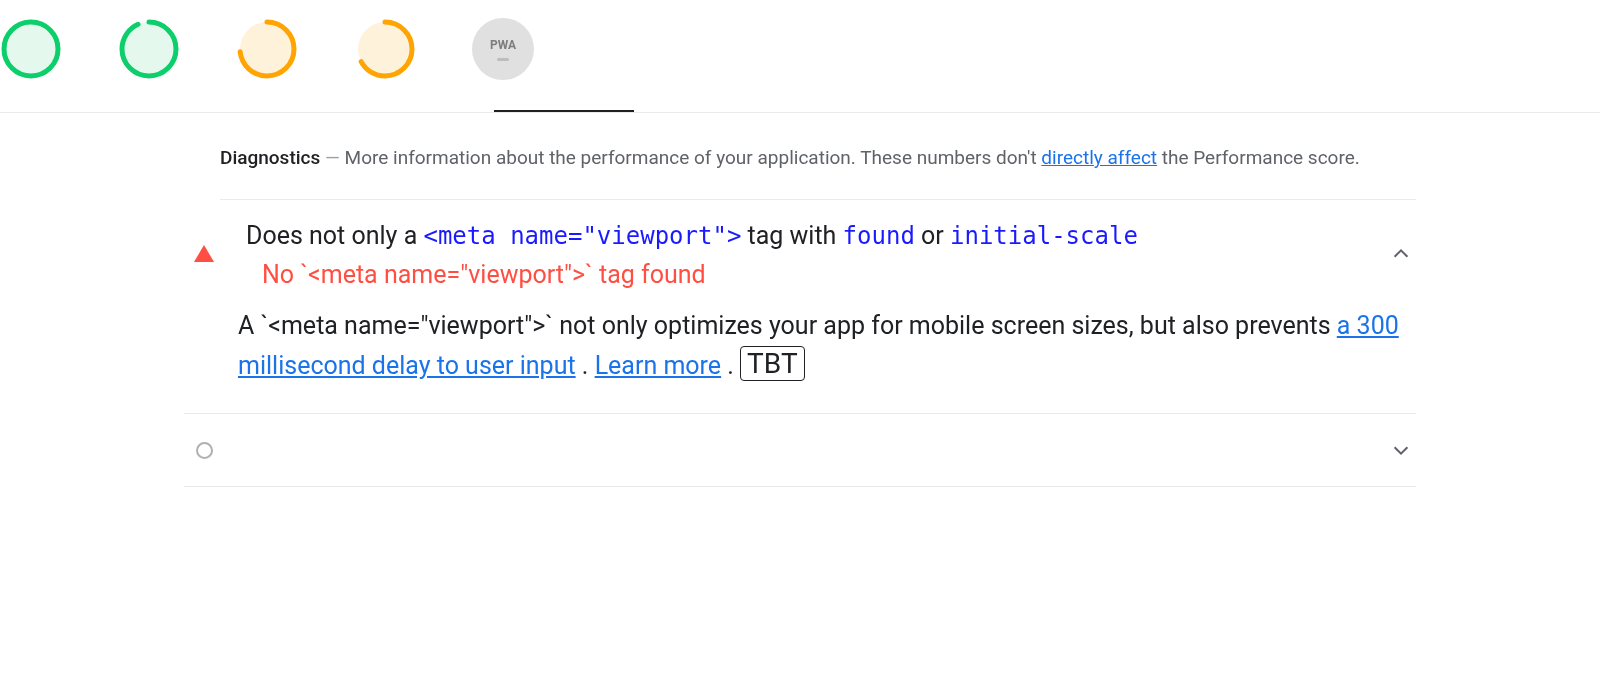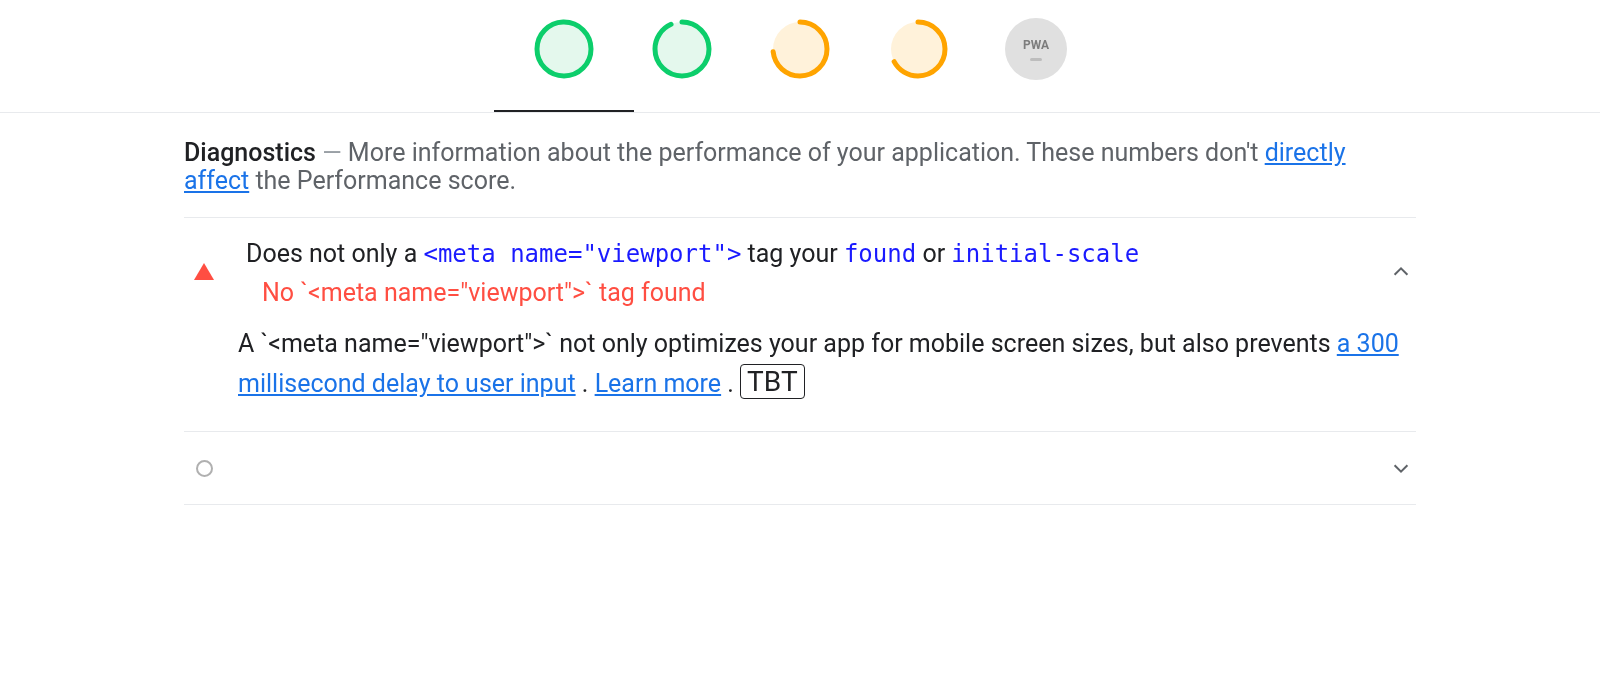--- a/index.html
+++ b/index.html
@@ -14,43 +14,43 @@
     --red:#ff4e42;
     --badge-grey:#e0e0e0;
   }
   *{box-sizing:border-box;}
   html,body{margin:0;padding:0;background:#fff;color:var(--text);
     font-family:"Roboto","Helvetica Neue",Arial,sans-serif;}
   body{width:1600px;height:688px;overflow:hidden;}
 
   
   .scores{
-    display:flex;justify-content:center;align-items:center;gap:56px;
+    display:flex;align-items:center;gap:56px;
     padding:18px 0 32px;border-bottom:1px solid var(--divider);
     position:relative;
   }
   .gauge{
     position:relative;width:62px;height:62px;
     display:flex;align-items:center;justify-content:center;
     font-weight:500;font-size:21px;color:#0e8a4d;
   }
   .gauge svg{position:absolute;inset:0;width:62px;height:62px;transform:rotate(-90deg);}
   .gauge.green .n{color:#0e8a4d;}
   .gauge.orange .n{color:#c96900;}
   .pwa{
     width:62px;height:62px;border-radius:50%;background:var(--badge-grey);
     display:flex;flex-direction:column;align-items:center;justify-content:center;
     color:#7d7d7d;font-size:12px;font-weight:700;
   }
   .pwa .dash{width:12px;height:3px;background:#bdbdbd;margin-top:6px;border-radius:2px;}
   .tab-ind{position:absolute;height:2px;background:var(--text);width:140px;bottom:0;}
 
   .report{max-width:1232px;margin:0 auto;padding:26px 0 0;}
-  .section-header{font-size:25px;line-height:28px;color:var(--muted);font-weight:400;
-    padding:0 0 22px;border-bottom:1px solid var(--divider);}
+  .section-header{font-size:19px;line-height:38px;color:var(--muted);font-weight:400;
+    padding:0 0 22px;border-bottom:1px solid var(--divider);margin-left:36px;}
   .section-header b{color:var(--text);font-weight:500;}
   .section-header a{color:var(--link);text-decoration:underline;}
   .dash-sep{color:var(--grey);}
 
   .audit{border-bottom:1px solid var(--divider);}
   .audit-row{
     display:flex;align-items:center;gap:22px;
     padding:18px 0;min-height:72px;cursor:default;
   }
   .audit-row .icon-slot{flex:0 0 40px;display:flex;justify-content:center;}
@@ -123,21 +123,21 @@
 
   <div class="audit">
     <div class="audit-row">
       <span class="icon-slot">
           <span class="tri-red"></span>
         </span>
       <div style="flex:1">
         <div class="audit-title">
           <span>Does not only a </span>
           <span class="codeblue">&lt;meta name="viewport"&gt;</span>
-          <span> tag your </span>
+          <span> tag with </span>
           <span class="codeblue">found</span>
           <span> or </span>
           <span class="codeblue">initial-scale</span>
         </div>
         <div class="subtitle-red">No `&lt;meta name="viewport"&gt;` tag found</div>
       </div>
       <span class="chevron">
         <svg class="ch" viewBox="0 0 24 24">
             <polyline points="5 15 12 8 19 15"></polyline>
           </svg>

